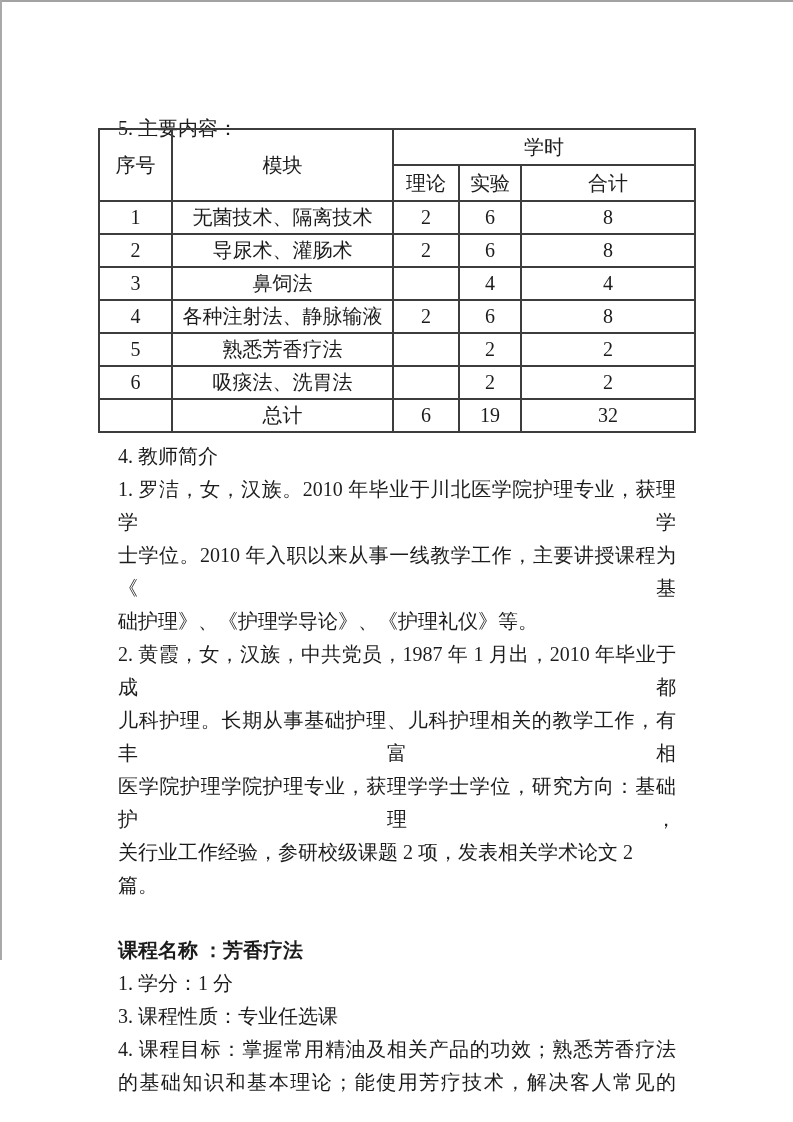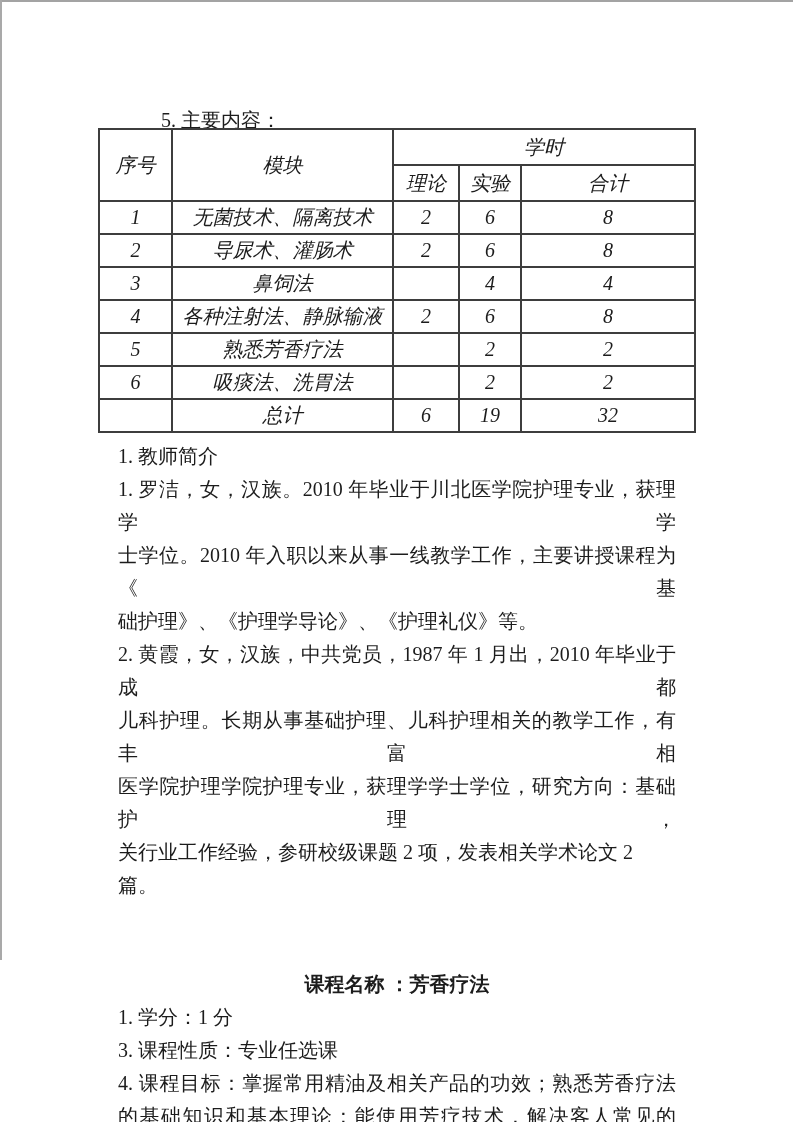--- a/index.html
+++ b/index.html
@@ -13,47 +13,47 @@
   }
   .edge-top {
     position:absolute; top:0; left:0;
     width:793px; height:2px; background:#a3a3a3;
   }
   .edge-left {
     position:absolute; top:0; left:0;
     width:1.5px; height:960px; background:#a9a9a9;
   }
   .h5 {
-    position:absolute; left:118px; top:104px;
-    font-size:20px; line-height:33px; white-space:nowrap;margin-left:43px;
+    position:absolute; left:118px; top:112px;
+    font-size:20px; line-height:33px; white-space:nowrap;
   }
   table.hours {
     position:absolute; left:98px; top:128px;
     width:596px;
     border-collapse:collapse; table-layout:fixed;
-    font-size:20px; text-align:center;font-style:italic;
+    font-size:20px; text-align:center;
   }
   table.hours th, table.hours td {
     border:2px solid #3d3d3d;
     font-weight:normal;
     padding:0;
     vertical-align:middle;
     overflow:hidden;
   }
   table.hours tr.hdr { height:36px; }
   table.hours tr.data { height:33px; }
   .flow {
     position:absolute; left:118px; top:440px;
     width:558px;
     font-size:20px; line-height:33px;
   }
   .line { min-height:33px; }
   .j { text-align:justify; text-align-last:justify; }
   .bold { font-weight:bold; }
-  .gap { margin-top:66px;text-align:center; }
+  .gap { margin-top:32px; }
 </style>
 </head>
 <body>
 
 <div class="edge-top"></div>
 <div class="edge-left"></div>
 
 <div class="h5">5. 主要内容：</div>
 
 <table class="hours">
@@ -121,21 +121,21 @@
       <td></td>
       <td>总计</td>
       <td>6</td>
       <td>19</td>
       <td>32</td>
     </tr>
   </tbody>
 </table>
 
 <div class="flow">
-  <div class="line">1. 教师简介</div>
+  <div class="line">4. 教师简介</div>
   <div class="line j">1. 罗洁，女，汉族。2010 年毕业于川北医学院护理专业，获理学学</div>
   <div class="line j">士学位。2010 年入职以来从事一线教学工作，主要讲授课程为《基</div>
   <div class="line">础护理》、《护理学导论》、《护理礼仪》等。</div>
   <div class="line j">2. 黄霞，女，汉族，中共党员，1987 年 1 月出，2010 年毕业于成都</div>
   <div class="line j">儿科护理。长期从事基础护理、儿科护理相关的教学工作，有丰富相</div>
   <div class="line j">医学院护理学院护理专业，获理学学士学位，研究方向：基础护理，</div>
   <div class="line">关行业工作经验，参研校级课题 2 项，发表相关学术论文 2 篇。</div>
 
   <div class="line bold gap">课程名称 ：芳香疗法</div>
   <div class="line">1. 学分：1 分</div>

